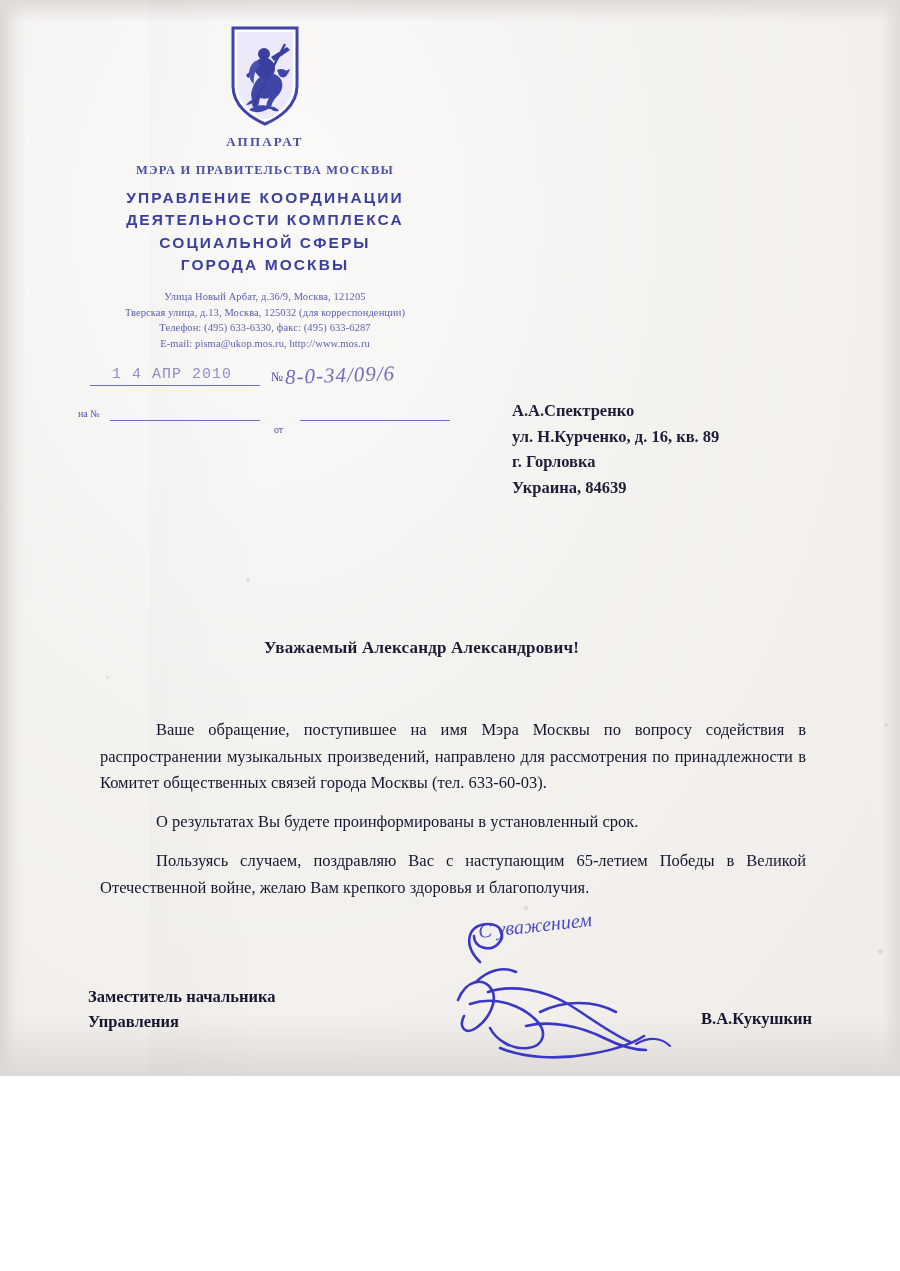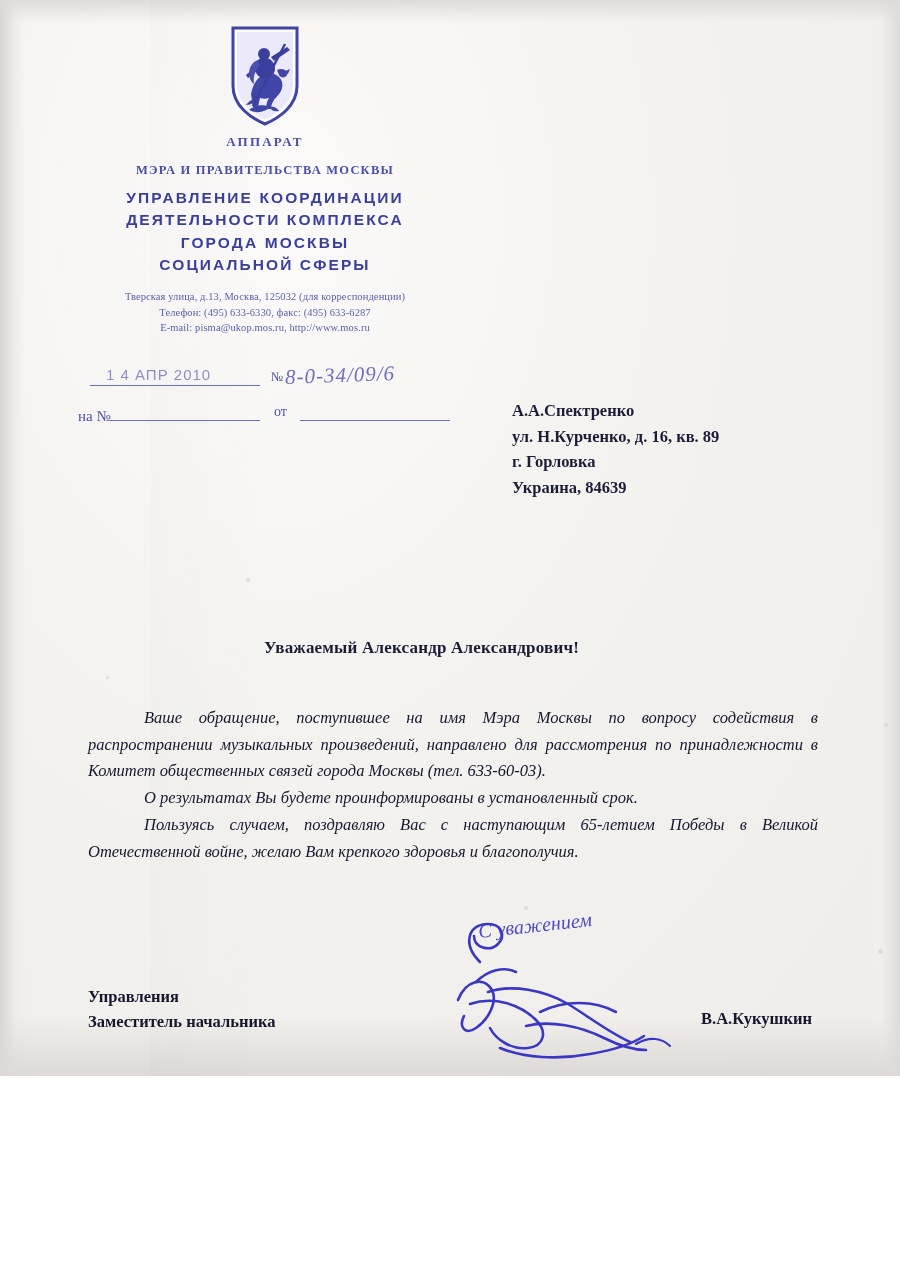--- a/index.html
+++ b/index.html
@@ -118,23 +118,23 @@
     top: 368px;
     width: 400px;
     color: #3f45a5;
   }
   .reg-row1 {
     position: relative;
     height: 22px;
   }
   .reg-date {
     position: absolute;
-    left: 28px;
+    left: 34px;
     top: -2px;
-    font-family: Liberation Sans, sans-serif;
+    font-family: Liberation Mono, monospace;
     font-size: 15px;
     letter-spacing: 1px;
     color: #6e6ab8;
     opacity: 0.75;
   }
   .reg-line-a {
     position: absolute;
     left: 12px;
     top: 17px;
     width: 170px;
@@ -162,35 +162,35 @@
   }
   .reg-row2 {
     position: relative;
     height: 24px;
     margin-top: 14px;
   }
   .reg-onno {
     position: absolute;
     left: 0;
     top: 4px;
-    font-size: 15px;
+    font-size: 10px;
     color: #4b50aa;
   }
   .reg-line-b {
     position: absolute;
     left: 32px;
     top: 16px;
     width: 150px;
     border-bottom: 1px solid #6a6fc0;
   }
   .reg-ot {
     position: absolute;
     left: 196px;
-    top: 0;
-    font-size: 14px;
+    top: 20px;
+    font-size: 10px;
     color: #4b50aa;
   }
   .reg-line-c {
     position: absolute;
     left: 222px;
     top: 16px;
     width: 150px;
     border-bottom: 1px solid #6a6fc0;
   }
 
@@ -225,23 +225,22 @@
     left: 88px;
     top: 705px;
     width: 730px;
     font-family: "Liberation Serif", serif;
     font-size: 16.5px;
     line-height: 1.62;
     color: #16162e;
     text-align: justify;
   }
   .body-text p {
-    margin: 0;
+    margin: 12px;
     text-indent: 56px;
-    font-style: italic;
   }
 
   
   .sign-block {
     position: absolute;
     left: 88px;
     top: 985px;
     width: 760px;
     font-family: "Liberation Serif", serif;
     font-size: 16.5px;
@@ -338,25 +337,26 @@
         <path d="M43 83 c4-1 7 1 9 4 c-4 1-8 0-9-4 z" fill="#4046a8"></path>
       </svg>
     </div>
 
     <div class="lh-line1">АППАРАТ</div>
     <div class="lh-line2">МЭРА И ПРАВИТЕЛЬСТВА МОСКВЫ</div>
 
     <div class="lh-org">
       <div>УПРАВЛЕНИЕ КООРДИНАЦИИ</div>
       <div>ДЕЯТЕЛЬНОСТИ КОМПЛЕКСА</div>
+      <div>СОЦИАЛЬНОЙ СФЕРЫ</div>
       <div>ГОРОДА МОСКВЫ</div>
-      <div>СОЦИАЛЬНОЙ СФЕРЫ</div>
     </div>
 
     <div class="lh-address">
+      <div>Улица Новый Арбат, д.36/9, Москва, 121205</div>
       <div>Тверская улица, д.13, Москва, 125032 (для корреспонденции)</div>
       <div>Телефон: (495) 633-6330, факс: (495) 633-6287</div>
       <div>E-mail: pisma@ukop.mos.ru, http://www.mos.ru</div>
     </div>
   </div>
 
   <div class="reg-block">
     <div class="reg-row1">
       <span class="reg-date">1 4 АПР 2010</span>
       <span class="reg-line-a"></span>
@@ -400,19 +400,19 @@
         <path d="M36 74 C48 62 64 58 76 64"></path>
       </g>
       <g fill="none" stroke="#3a37c4" stroke-width="2.1" stroke-linecap="round">
         <path d="M196 136 C210 128 222 130 230 138"></path>
       </g>
     </svg>
   </div>
 
   <div class="sign-block">
     <div class="sign-title">
+      <div>Заместитель начальника</div>
       <div>Управления</div>
-      <div>Заместитель начальника</div>
     </div>
     <div class="sign-name">В.А.Кукушкин</div>
   </div>
 
 </div>
 
 </body></html>

